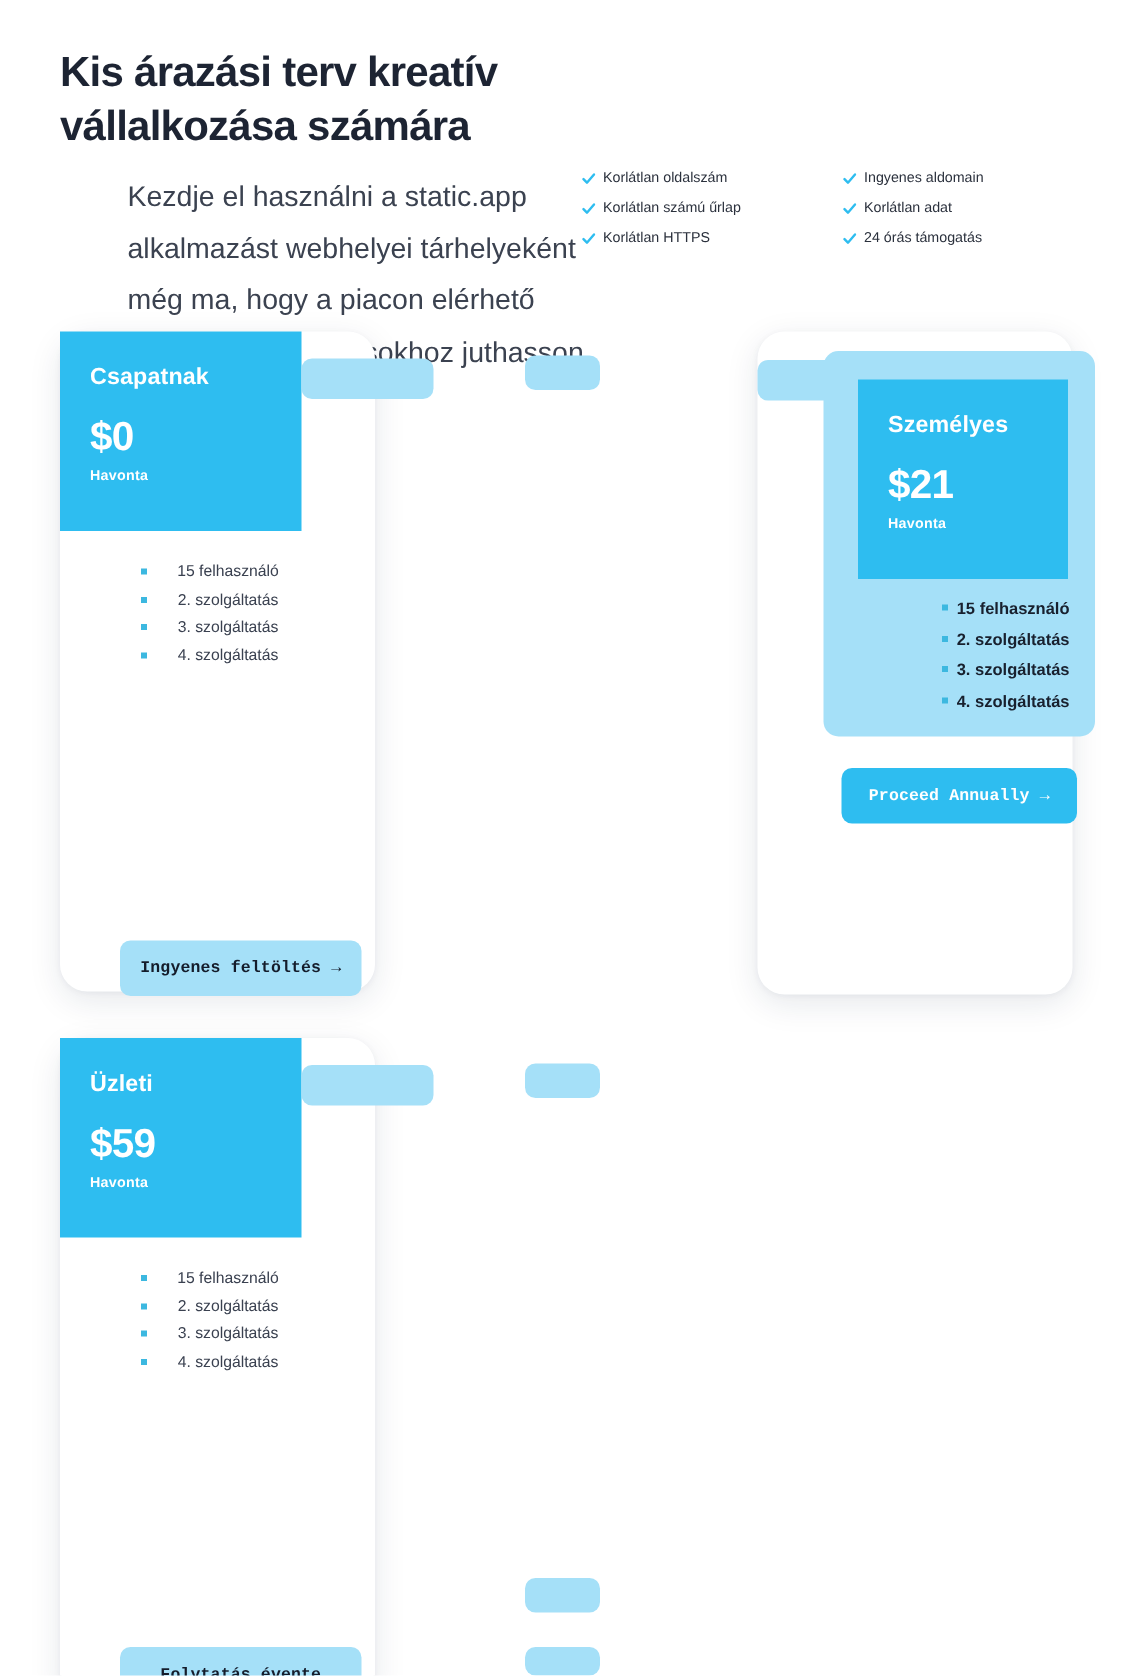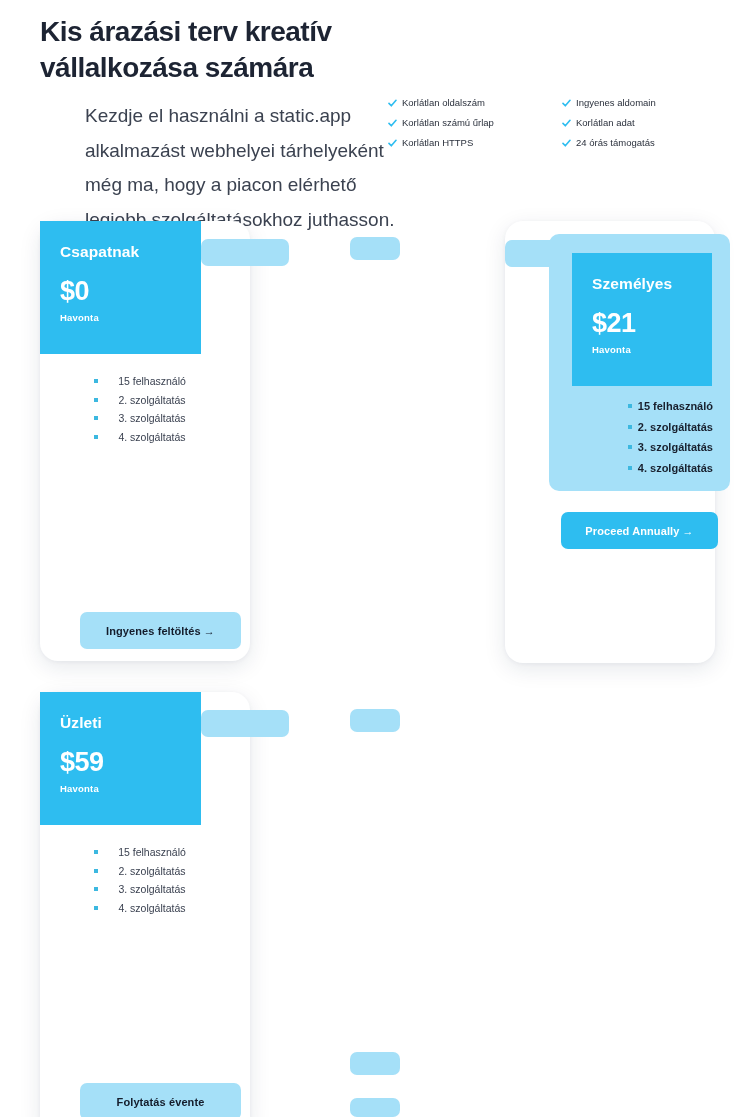--- a/index.html
+++ b/index.html
@@ -16,21 +16,21 @@
     position: relative;
     width: 750px;
     height: 1117px;
     background: #ffffff;
   }
 
   
   .header {
     position: absolute;
     left: 40px;
-    top: 14px;
+    top: 30px;
     width: 670px;
   }
 
   .headline {
     font-size: 28px;
     line-height: 1.28;
     font-weight: bold;
     color: #1d2433;
     letter-spacing: -0.5px;
     width: 360px;
@@ -188,21 +188,21 @@
     height: 4px;
     background: #3cb8e0;
     display: block;
   }
 
   
   .cta {
     position: absolute;
     border: none;
     border-radius: 7px;
-    font-family: Liberation Sans, sans-serif;
+    font-family: Liberation Mono, monospace;
     font-size: 11px;
     font-weight: bold;
     letter-spacing: 0.1px;
     cursor: pointer;
     white-space: nowrap;
     display: flex;
     align-items: center;
     justify-content: center;
   }
 
@@ -213,20 +213,21 @@
 
   .cta-solid {
     background: #2ebdf0;
     color: #ffffff;
   }
 
   .card-plain .cta {
     left: 40px;
     width: 161px;
     height: 37px;
+    margin-top: 15px;
   }
   .card-plain.c1 .cta { top: 391px; }
   .card-plain.c3 .cta { top: 391px; }
 
   
   .featured-panel {
     position: absolute;
     left: 549px;
     top: 234px;
     width: 181px;

